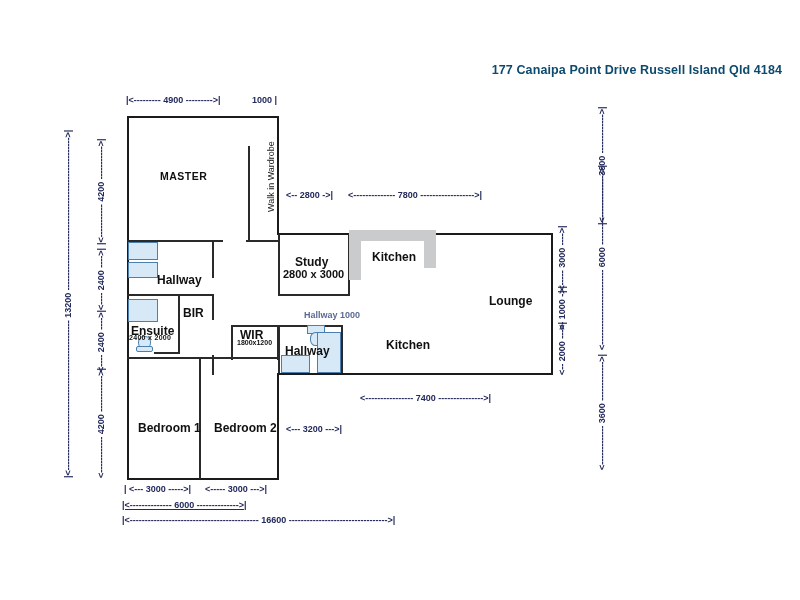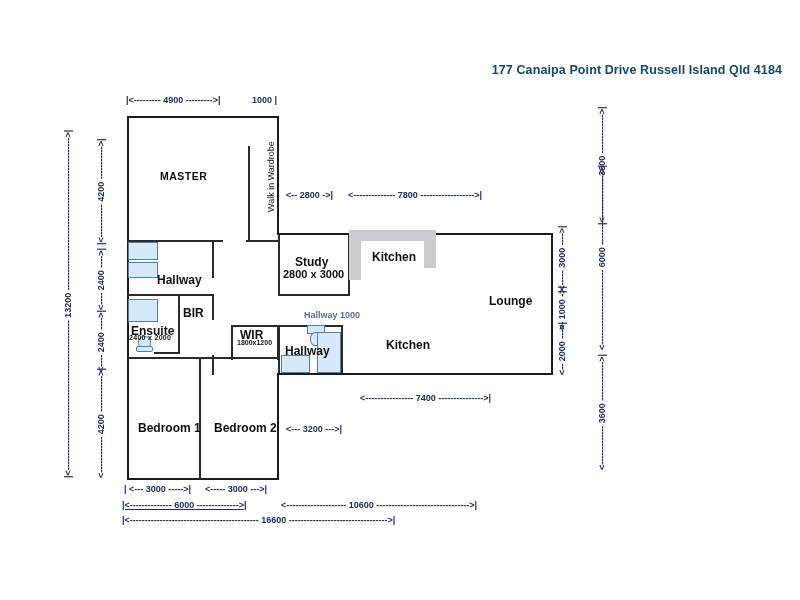--- a/index.html
+++ b/index.html
@@ -145,21 +145,20 @@
   <div class="dim" style="left:286px; top:190px;">&lt;-- 2800 -&gt;|</div>
   <div class="dim" style="left:348px; top:190px;">&lt;--------------   7800   ------------------&gt;|</div>
 
   <div class="dim" style="left:286px; top:393px;margin-top:31px;">&lt;--- 3200 ---&gt;|</div>
   <div class="dim" style="left:360px; top:393px;">&lt;---------------- 7400 ---------------&gt;|</div>
 
   <div class="dim" style="left:124px; top:484px;">| &lt;--- 3000  -----&gt;|</div>
   <div class="dim" style="left:205px; top:484px;text-align:center;">&lt;----- 3000   ---&gt;|</div>
 
   <div class="dim" style="left:122px; top:500px;text-decoration:underline;">|&lt;-------------- 6000 --------------&gt;|</div>
-  <div class="dim" style="left:281px; top:500px;">&lt;-------------------- 10600    -------------------------------&gt;|</div>
 
   <div class="dim" style="left:122px; top:515px;">|&lt;------------------------------------------- 16600    ---------------------------------&gt;|</div>
 
   <div class="wall" style="left:127px; top:116px; width:2px; height:364px;"></div>
 
   <div class="wall" style="left:127px; top:116px; width:152px; height:2px;"></div>
 
   <div class="wall" style="left:277px; top:116px; width:2px; height:118px;"></div>
 
   <div class="wall" style="left:277px; top:233px; width:276px; height:2px;"></div>

